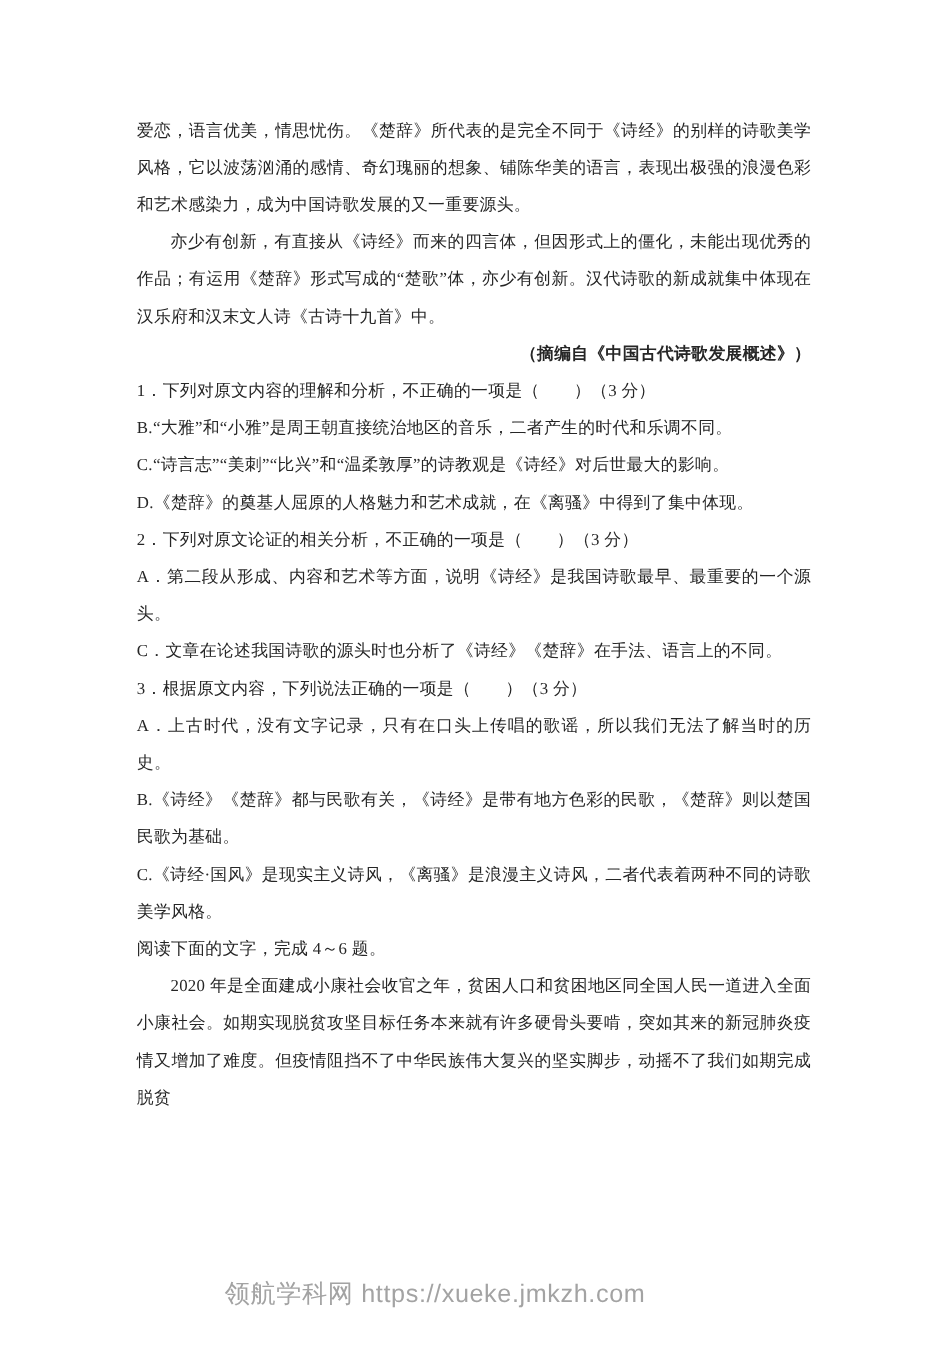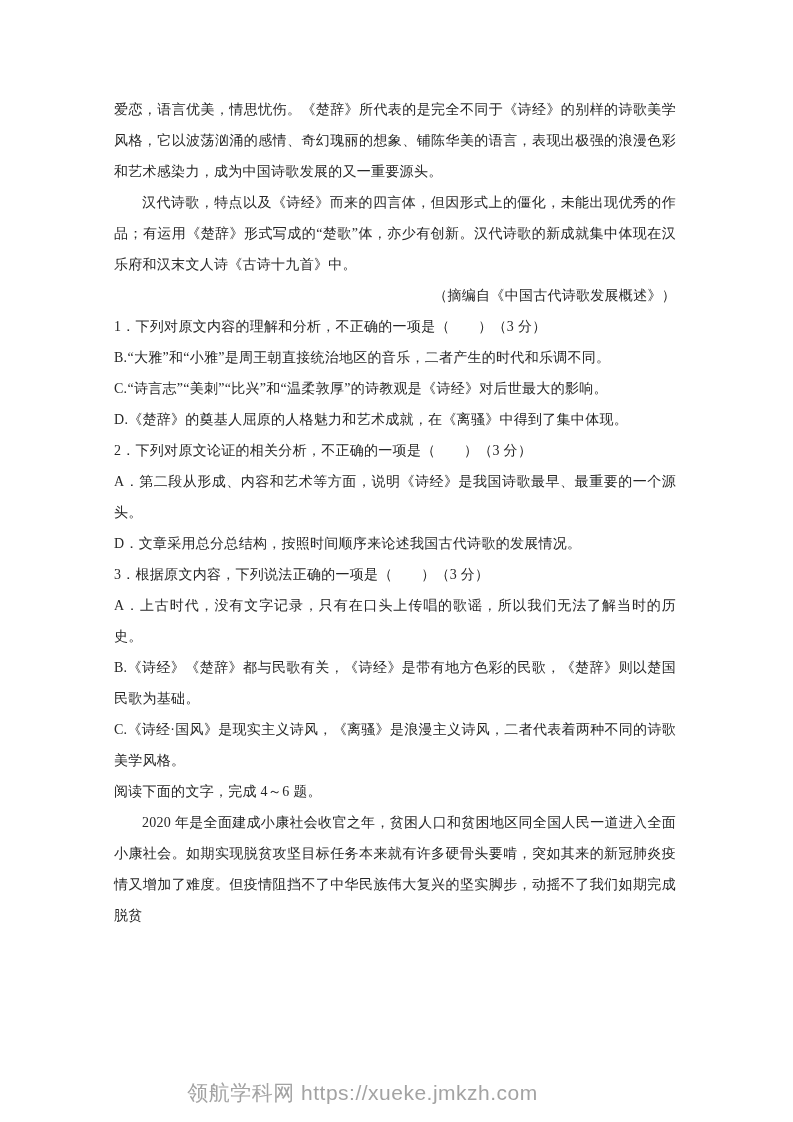--- a/index.html
+++ b/index.html
@@ -29,54 +29,54 @@
   }
   .content p {
     margin: 0;
     padding: 0;
   }
   .indent {
     text-indent: 2em;
   }
   .right {
     text-align: right;
+    font-weight: bold;
   }
   .watermark {
     position: absolute;
     left: 0;
     right: 0;
     top: 1064px;
     text-align: center;
     font-family: "Liberation Sans", "DejaVu Sans", sans-serif;
     font-size: 21px;
     color: #a3a3a3;
     letter-spacing: 0.5px;
-    margin-top: 15px;
   }
 </style>
 </head>
 <body>
 
 <div class="page">
   <div class="content">
 
     <p>爱恋，语言优美，情思忧伤。《楚辞》所代表的是完全不同于《诗经》的别样的诗歌美学风格，它以波荡汹涌的感情、奇幻瑰丽的想象、铺陈华美的语言，表现出极强的浪漫色彩和艺术感染力，成为中国诗歌发展的又一重要源头。</p>
 
-    <p class="indent">汉代诗歌，特点以及《诗经》而来的四言体，但因形式上的僵化，未能出现优秀的作品；有运用《楚辞》形式写成的“楚歌”体，亦少有创新。汉代诗歌的新成就集中体现在汉乐府和汉末文人诗《古诗十九首》中。</p>
+    <p class="indent">亦少有创新，有直接从《诗经》而来的四言体，但因形式上的僵化，未能出现优秀的作品；有运用《楚辞》形式写成的“楚歌”体，亦少有创新。汉代诗歌的新成就集中体现在汉乐府和汉末文人诗《古诗十九首》中。</p>
 
     <p class="right">（摘编自《中国古代诗歌发展概述》）</p>
 
     <p>1．下列对原文内容的理解和分析，不正确的一项是（　　）（3 分）</p>
     <p>B.“大雅”和“小雅”是周王朝直接统治地区的音乐，二者产生的时代和乐调不同。</p>
     <p>C.“诗言志”“美刺”“比兴”和“温柔敦厚”的诗教观是《诗经》对后世最大的影响。</p>
     <p>D.《楚辞》的奠基人屈原的人格魅力和艺术成就，在《离骚》中得到了集中体现。</p>
 
     <p>2．下列对原文论证的相关分析，不正确的一项是（　　）（3 分）</p>
     <p>A．第二段从形成、内容和艺术等方面，说明《诗经》是我国诗歌最早、最重要的一个源头。</p>
-    <p>D．文章采用总分总结构，按照时间顺序来论述我国古代诗歌的发展情况。</p>
+    <p>C．文章在论述我国诗歌的源头时也分析了《诗经》《楚辞》在手法、语言上的不同。</p>
 
     <p>3．根据原文内容，下列说法正确的一项是（　　）（3 分）</p>
     <p>A．上古时代，没有文字记录，只有在口头上传唱的歌谣，所以我们无法了解当时的历史。</p>
     <p>B.《诗经》《楚辞》都与民歌有关，《诗经》是带有地方色彩的民歌，《楚辞》则以楚国民歌为基础。</p>
     <p>C.《诗经·国风》是现实主义诗风，《离骚》是浪漫主义诗风，二者代表着两种不同的诗歌美学风格。</p>
 
 
     <p>阅读下面的文字，完成 4～6 题。</p>
 
 

